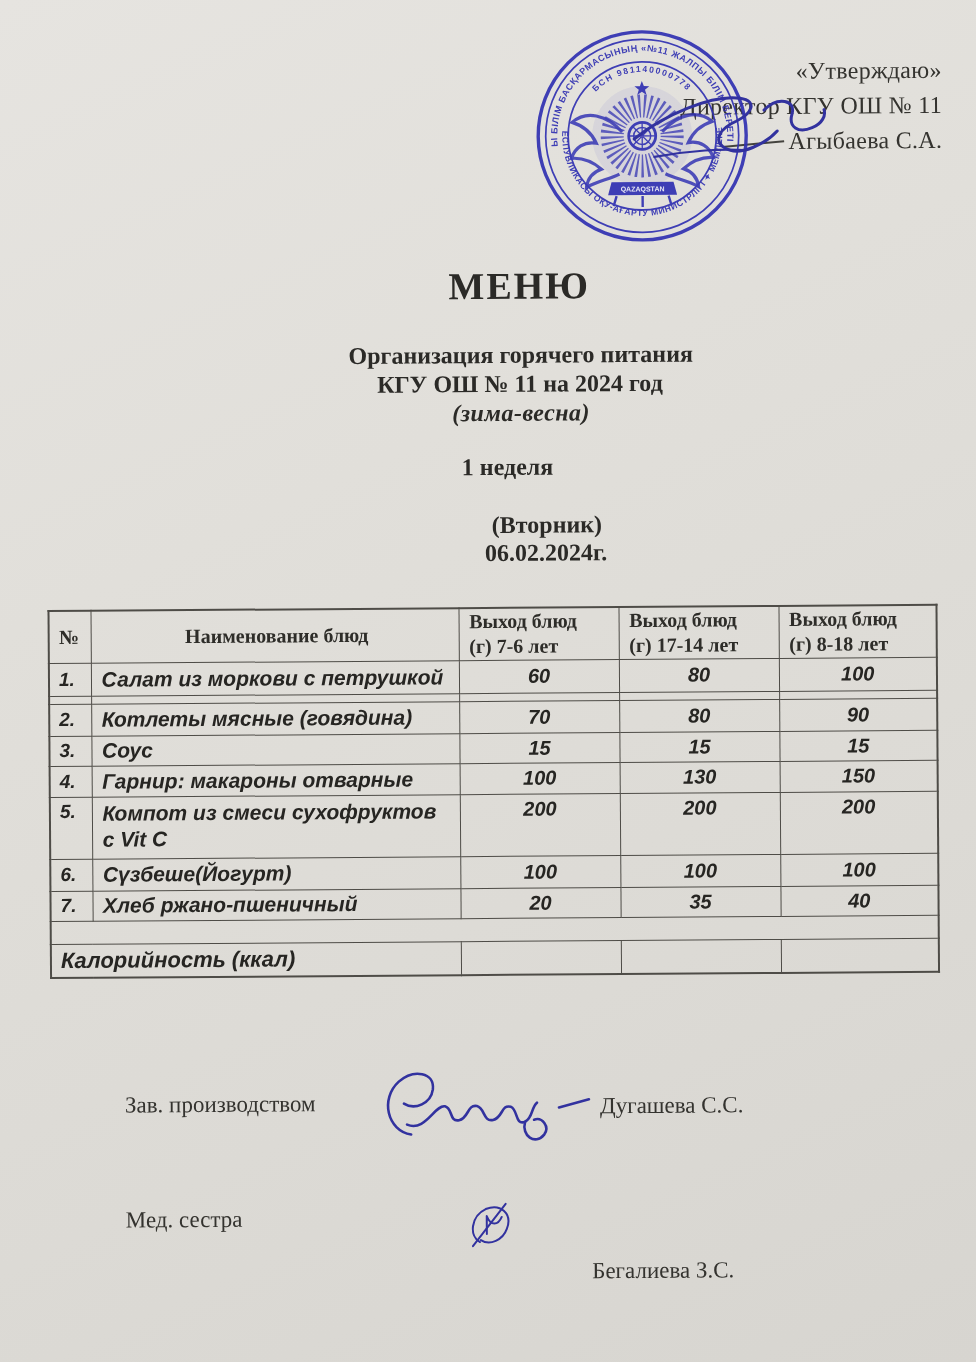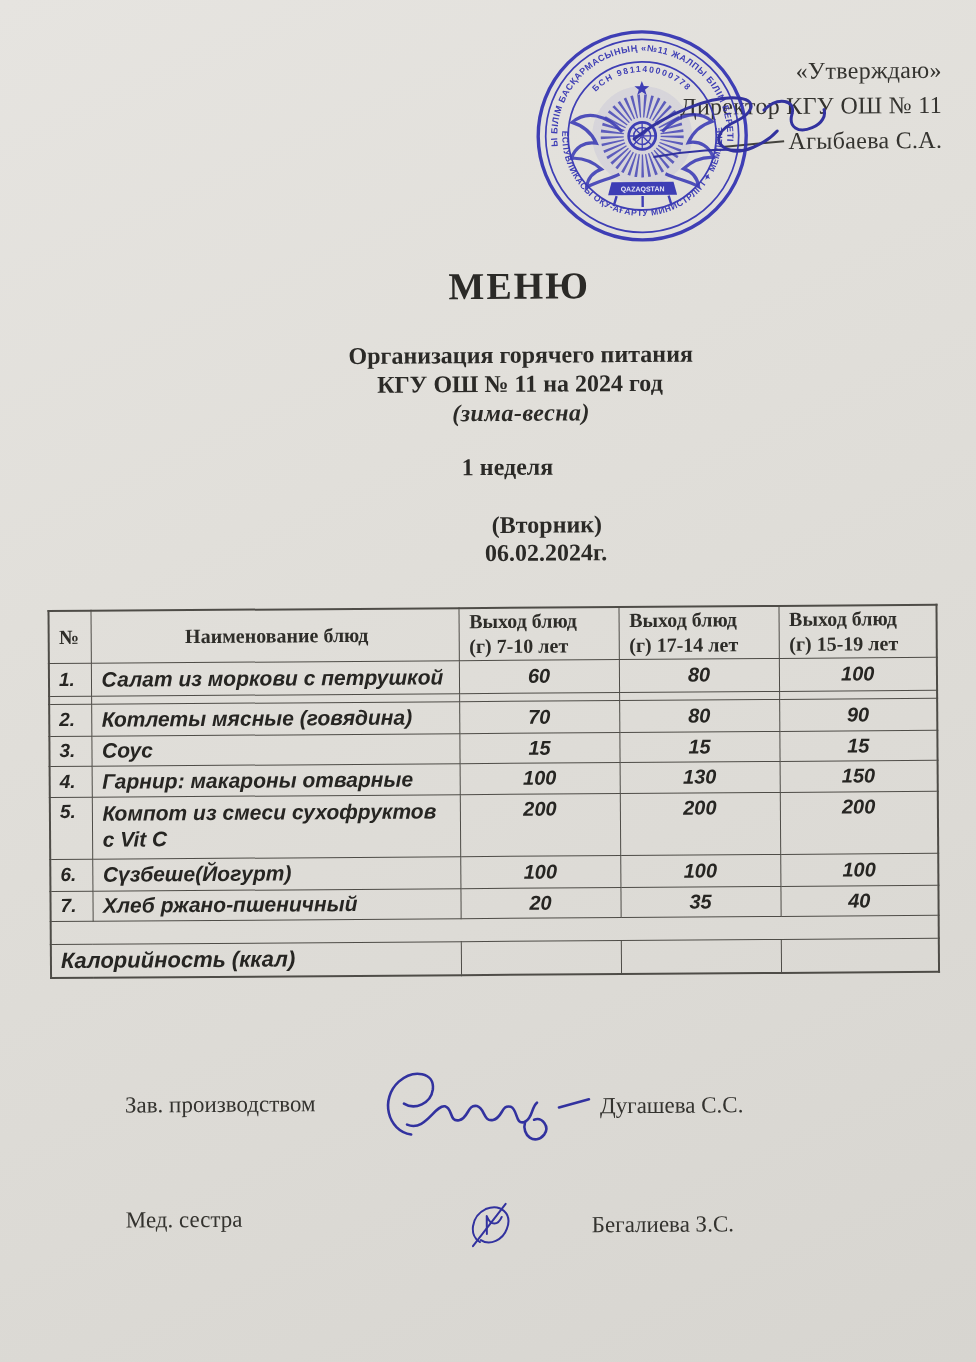--- a/index.html
+++ b/index.html
@@ -120,23 +120,23 @@
           <col style="width:42px">
           <col style="width:368px">
           <col style="width:160px">
           <col style="width:160px">
           <col style="width:158px">
         </colgroup>
     <tbody>
           <tr class="hdr">
       <th class="c-no">№</th>
       <th class="c-name">Наименование блюд</th>
-      <th><span>Выход блюд</span><br><span>(г) 7-10 лет</span></th>
+      <th><span>Выход блюд</span><br><span>(г) 7-6 лет</span></th>
       <th><span>Выход блюд</span><br><span>(г) 17-14 лет</span></th>
-      <th><span>Выход блюд</span><br><span>(г) 15-19 лет</span></th>
+      <th><span>Выход блюд</span><br><span>(г) 8-18 лет</span></th>
     </tr>
     <tr class="r1">
       <td class="no">1.</td>
       <td class="dish">Салат из моркови с петрушкой</td>
       <td class="val">60</td>
       <td class="val">80</td>
       <td class="val">100</td>
     </tr>
     <tr class="thin">
             <td></td>
@@ -211,16 +211,16 @@
   <div class="f-label" style="left:597px; top:1094px;">Дугашева С.С.</div>
 
   <div class="f-label" style="left:122px; top:1205px;">Мед. сестра</div>
   <svg class="nurse-sig" viewBox="0 0 64 62">
     <g class="bluepen" stroke-width="2">
       <path d="M 20 48 C 9 42, 11 22, 26 15 C 41 9, 53 20, 47 35 C 43 46, 30 52, 21 46"></path>
       <path d="M 13 52 L 46 10"></path>
       <path d="M 27 40 L 27 22 C 31 32, 38 32, 42 23"></path>
     </g>
   </svg>
-  <div class="f-label" style="left:588px; top:1213px;">Бегалиева З.С.</div>
+  <div class="f-label" style="left:588px; top:1259px;">Бегалиева З.С.</div>
 
  </div>
 </div>
 
 </body></html>

